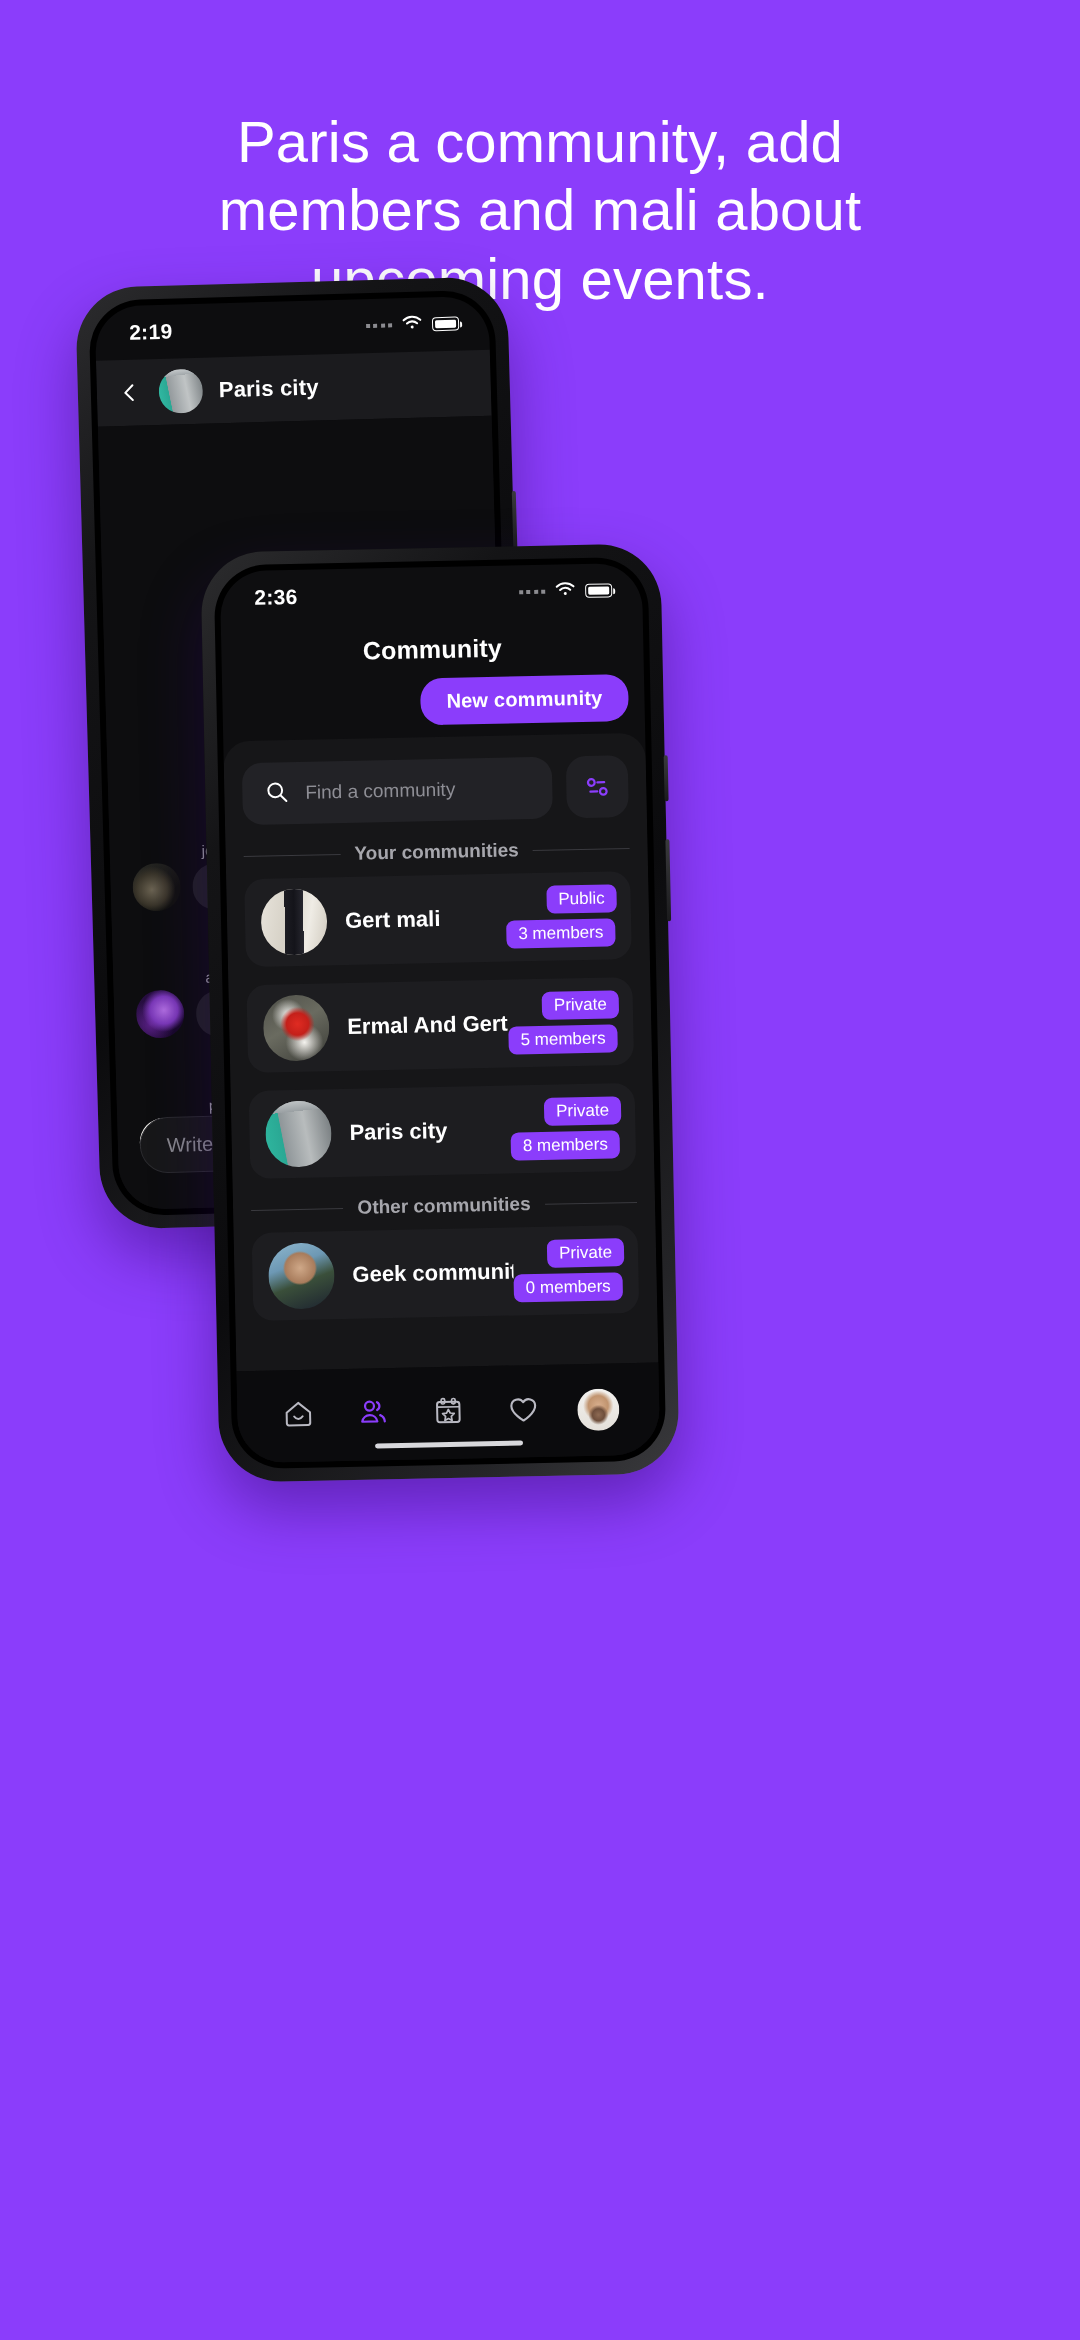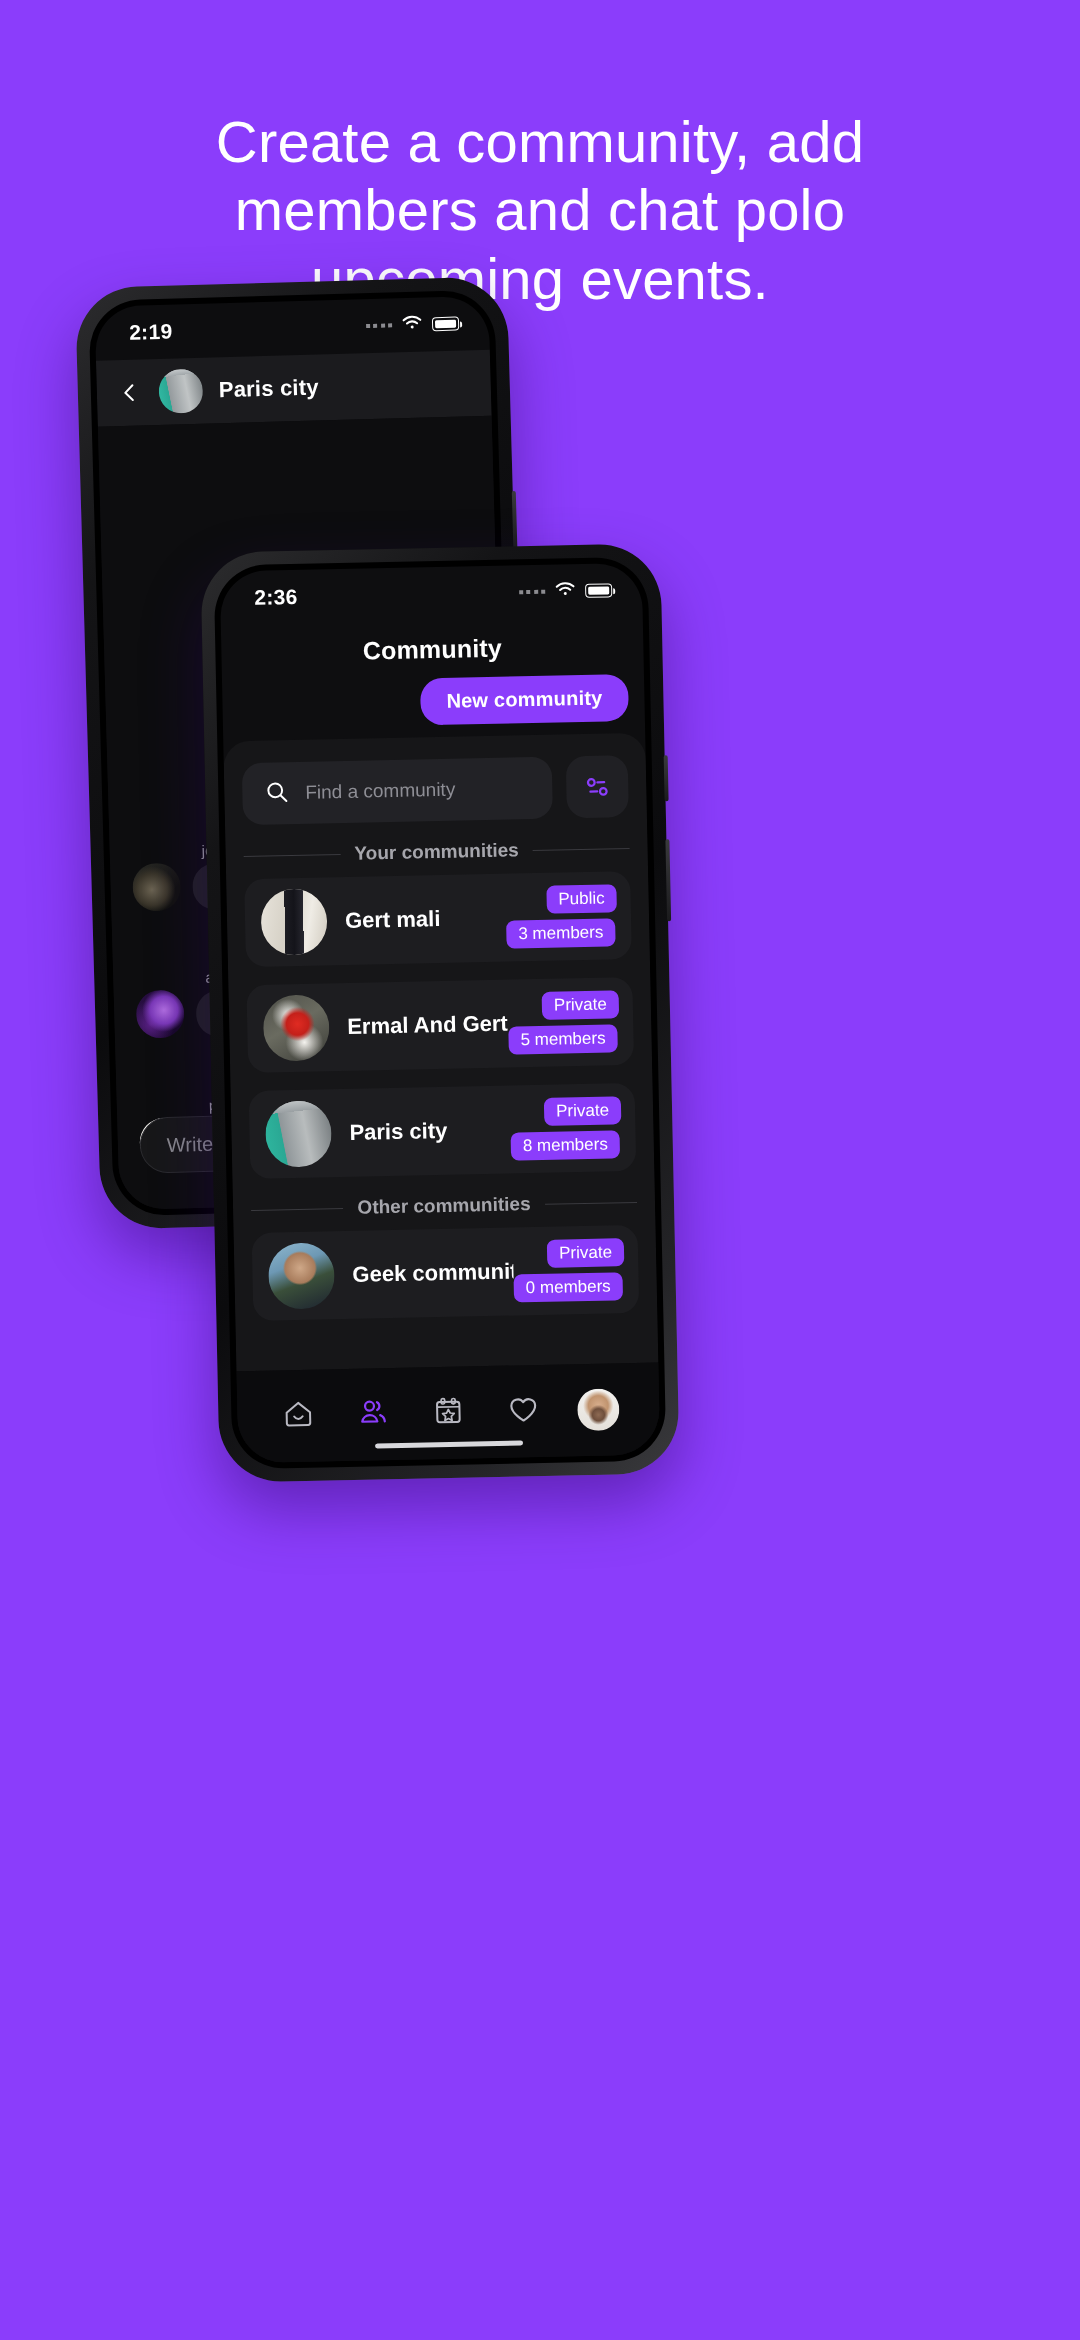--- a/index.html
+++ b/index.html
@@ -317,22 +317,22 @@
       linear-gradient(175deg, #cfd3d5 0%, #a2a8ab 16%, transparent 16%),
       linear-gradient(80deg, #33bda6 0%, #2aa894 26%, #949a9d 27%, #c0c4c5 62%, #747a7d 100%);
   }
 </style>
 </head>
 <body>
 
 <div id="stage">
 
   <div id="headline">
-    <span class="ln">Create a community, add</span>
-    <span class="ln">members and chat polo</span>
+    <span class="ln">Paris a community, add</span>
+    <span class="ln">members and mali about</span>
     <span class="ln">upcoming events.</span>
   </div>
 
   <div class="phone" id="phone-back">
     <div class="side-btn" style="right:-3px; top:215px; width:4px; height:58px;"></div>
     <div class="bezel">
       <div class="screen">
 
         <div class="statusbar">
           <span class="clock">2:19</span>

